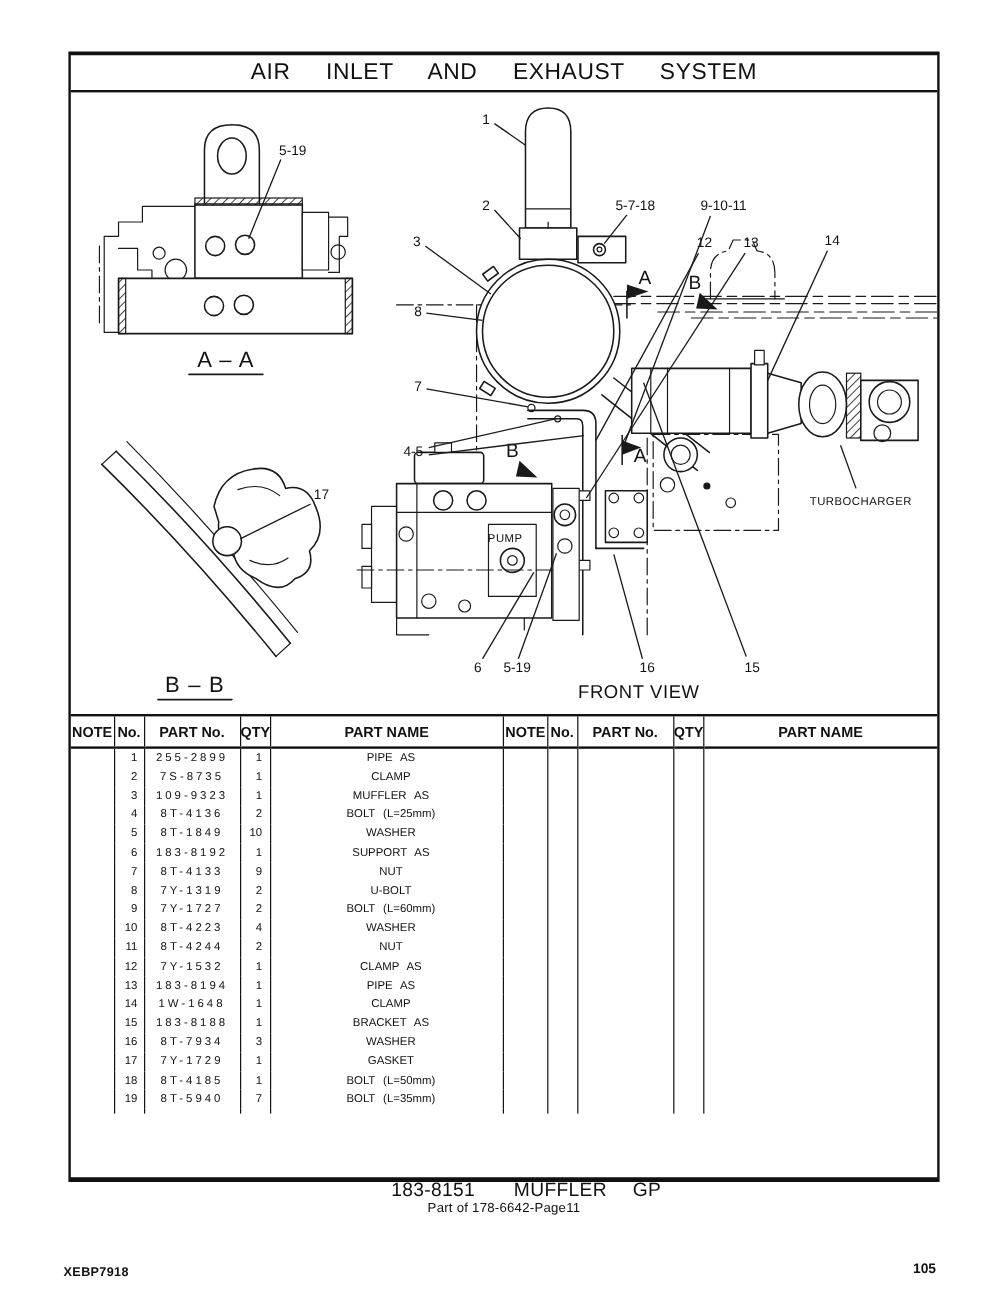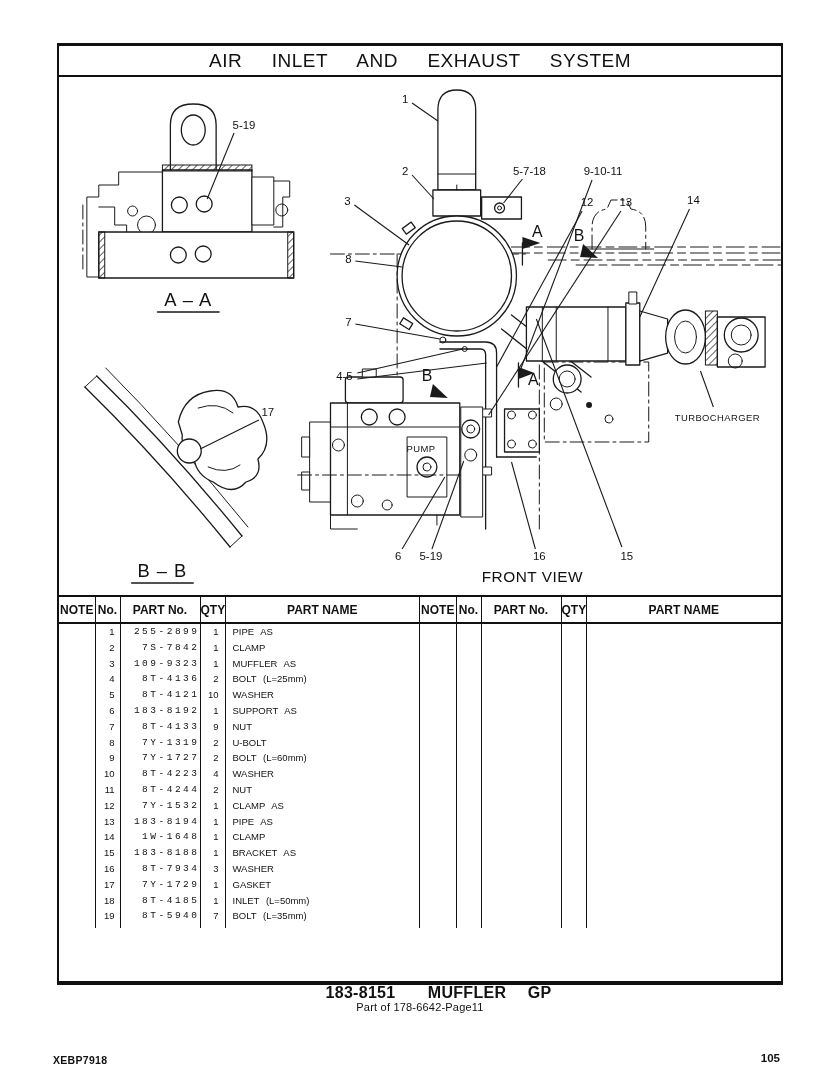--- a/index.html
+++ b/index.html
@@ -30,33 +30,33 @@
     font-size:12px;font-weight:bold;height:25px;padding:0;
     border-right:1.5px solid #111;border-bottom:2.5px solid #111;
     text-align:center;white-space:nowrap;
   }
   .half td{
     font-size:9.5px;padding:0;line-height:15.8px;height:15.8px;
     border-right:1.5px solid #111;white-space:nowrap;overflow:hidden;
   }
   .half.right th:last-child,.half.right td:last-child{border-right:none;}
   .c-no{text-align:right;padding-right:5px!important;}
-  .c-part{text-align:right;letter-spacing:2.5px;font-family:Liberation Mono, monospace;}
+  .c-part{text-align:center;letter-spacing:2.5px;}
   .c-qty{text-align:right;padding-right:6px!important;}
-  .c-name{text-align:left;padding-left:7px!important;word-spacing:4px;margin-top:33px;}
+  .c-name{text-align:center;padding-left:7px!important;word-spacing:4px;margin-top:33px;}
   tr.filler td{height:auto;}
 
   .frame-footer{flex:1 1 auto;border-top:2px solid #111;position:relative;}
   .doc-number{
     position:absolute;right:13px;bottom:8px;font-size:10.5px;
     letter-spacing:2.5px;white-space:pre;font-weight:bold;
   }
 
   .below-frame{position:absolute;left:0;top:984px;width:840px;text-align:center;}
-  .gp-title{font-size:16px;font-weight:bold;white-space:pre;word-spacing:6px;letter-spacing:.3px;padding-left:37px;}
+  .gp-title{font-size:16px;font-weight:normal;white-space:pre;word-spacing:6px;letter-spacing:.3px;padding-left:37px;}
   .gp-sub{font-size:11px;margin-top:-1px;letter-spacing:.2px;}
   .form-code{position:absolute;left:53px;top:1054px;font-size:10.5px;font-weight:bold;letter-spacing:.3px;}
   .page-number{position:absolute;right:60px;top:1052px;font-size:11.5px;font-weight:bold;}
 
   
   svg{font-family:"Liberation Sans", sans-serif;}
   svg .s{fill:none;stroke:#1a1a1a;stroke-width:1.3;stroke-linecap:round;stroke-linejoin:round;}
   svg .w{fill:#fff;stroke:#1a1a1a;stroke-width:1.3;stroke-linejoin:round;}
   svg .thin{stroke-width:1;}
   svg .dd{stroke-dasharray:14 4 3 4;}
@@ -306,42 +306,42 @@
           <tr>
     <td class="c-note"></td>
     <td class="c-no">1</td>
     <td class="c-part">255-2899</td>
     <td class="c-qty">1</td>
     <td class="c-name">PIPE AS</td>
   </tr>
             <tr>
     <td class="c-note"></td>
     <td class="c-no">2</td>
-    <td class="c-part">7S-7842</td>
+    <td class="c-part">7S-8735</td>
     <td class="c-qty">1</td>
     <td class="c-name">CLAMP</td>
   </tr>
             <tr>
     <td class="c-note"></td>
     <td class="c-no">3</td>
     <td class="c-part">109-9323</td>
     <td class="c-qty">1</td>
     <td class="c-name">MUFFLER AS</td>
   </tr>
             <tr>
     <td class="c-note"></td>
     <td class="c-no">4</td>
     <td class="c-part">8T-4136</td>
     <td class="c-qty">2</td>
     <td class="c-name">BOLT (L=25mm)</td>
   </tr>
             <tr>
     <td class="c-note"></td>
     <td class="c-no">5</td>
-    <td class="c-part">8T-4121</td>
+    <td class="c-part">8T-1849</td>
     <td class="c-qty">10</td>
     <td class="c-name">WASHER</td>
   </tr>
             <tr>
     <td class="c-note"></td>
     <td class="c-no">6</td>
     <td class="c-part">183-8192</td>
     <td class="c-qty">1</td>
     <td class="c-name">SUPPORT AS</td>
   </tr>
@@ -420,21 +420,21 @@
     <td class="c-no">17</td>
     <td class="c-part">7Y-1729</td>
     <td class="c-qty">1</td>
     <td class="c-name">GASKET</td>
   </tr>
             <tr>
     <td class="c-note"></td>
     <td class="c-no">18</td>
     <td class="c-part">8T-4185</td>
     <td class="c-qty">1</td>
-    <td class="c-name">INLET (L=50mm)</td>
+    <td class="c-name">BOLT (L=50mm)</td>
   </tr>
             <tr>
     <td class="c-note"></td>
     <td class="c-no">19</td>
     <td class="c-part">8T-5940</td>
     <td class="c-qty">7</td>
     <td class="c-name">BOLT (L=35mm)</td>
   </tr>
             <tr class="filler" id="filler-left">
             <td></td>

